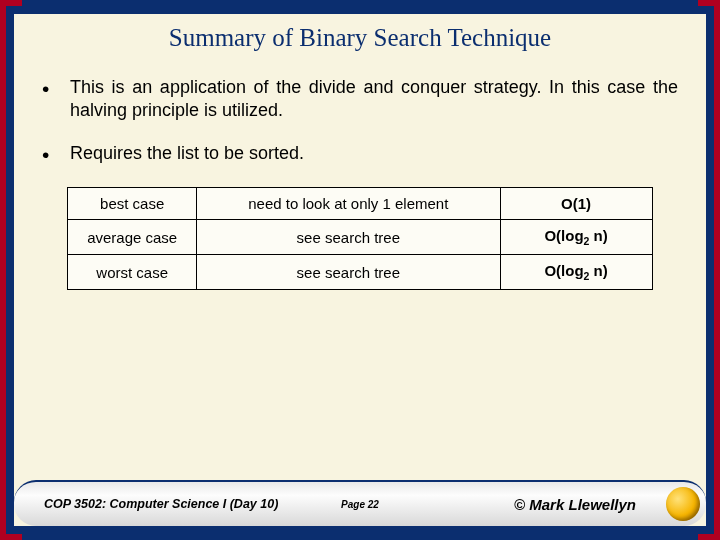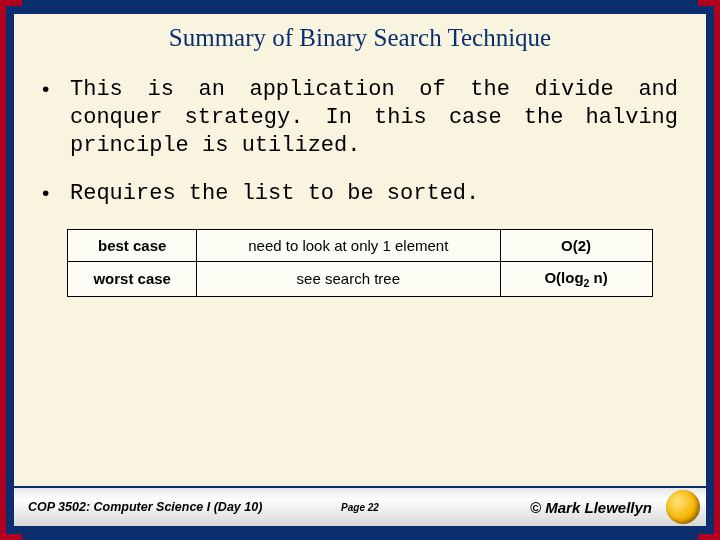--- a/index.html
+++ b/index.html
@@ -39,22 +39,22 @@
     display: flex;
     margin: 14px 0 20px 0;
   }
   ul.bullets > li .dot {
     width: 28px; flex: 0 0 28px;
     font-size: 21px;
     color: #000;
     line-height: 1.2;
   }
   ul.bullets > li .txt {
-    font-family: Liberation Mono, monospace;
-    font-size: 22px;
+    font-family: Liberation Sans, sans-serif;
+    font-size: 18px;
     color: #000;
     text-align: justify;
     line-height: 1.28;
     flex: 1;
   }
   .tbl {
     width: 92%;
     margin: 6px auto 0;
     border-collapse: collapse;
     background: #fff;
@@ -71,33 +71,34 @@
   }
   .tbl td {
     border: 1px solid #000;
     padding: 7px 8px;
     font-family: Arial, sans-serif;
     font-size: 15px;
     text-align: center;
     background: #fdfcf5;
     color: #000;
   }
-  .tbl td.case { font-weight: bold; width: 22%; }
+  .tbl td.case { font-weight: normal; width: 22%; }
   .tbl td.desc { width: 52%; font-weight: 400; margin-top: 16px; }
   .tbl td.bigO { font-weight: bold; width: 26%; }
   sub { font-size: 0.7em; vertical-align: sub; }
   .footer {
-    height: 40px;
+    height: 46px;
     border-top: 2px solid #0b2e6f;
     background: linear-gradient(#e8e8e8, #fdfdfd 30%, #d8d8d8);
     display: flex;
     align-items: center;
     justify-content: space-between;
-    padding: 0 14px;
+    padding: 0 30px;
     position: relative;
+    border-radius: 22px;
   }
   .footer .left {
     font-family: Arial, sans-serif;
     font-size: 12.5px;
     font-weight: bold;
     font-style: italic;
     color: #000;
   }
   .footer .center {
     position: absolute;
@@ -144,21 +145,26 @@
             <span class="dot">•</span>
             <span class="txt">Requires the list to be sorted.</span>
           </li>
         </ul>
 
         <table class="tbl">
           <tbody>
           <tr>
             <td class="case">best case</td>
             <td class="desc">need to look at only 1 element</td>
-            <td class="bigO">O(2)</td>
+            <td class="bigO">O(1)</td>
+          </tr>
+          <tr>
+            <td class="case">average case</td>
+            <td class="desc">see search tree</td>
+            <td class="bigO">O(log<sub>2</sub> n)</td>
           </tr>
           <tr>
             <td class="case">worst case</td>
             <td class="desc">see search tree</td>
             <td class="bigO">O(log<sub>2</sub> n)</td>
           </tr>
         </tbody>
           </table>
       </div>
 

